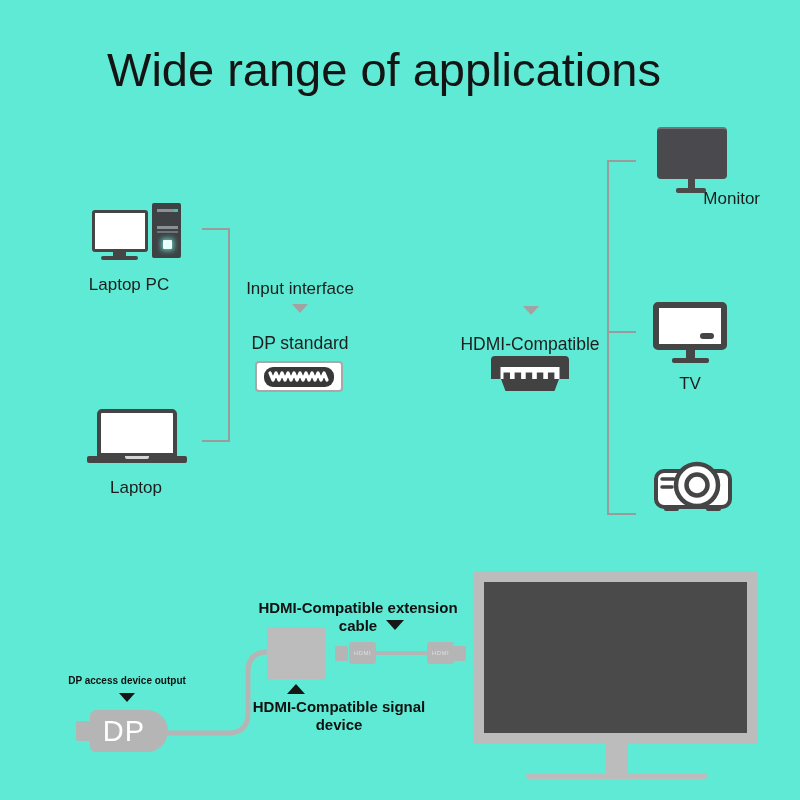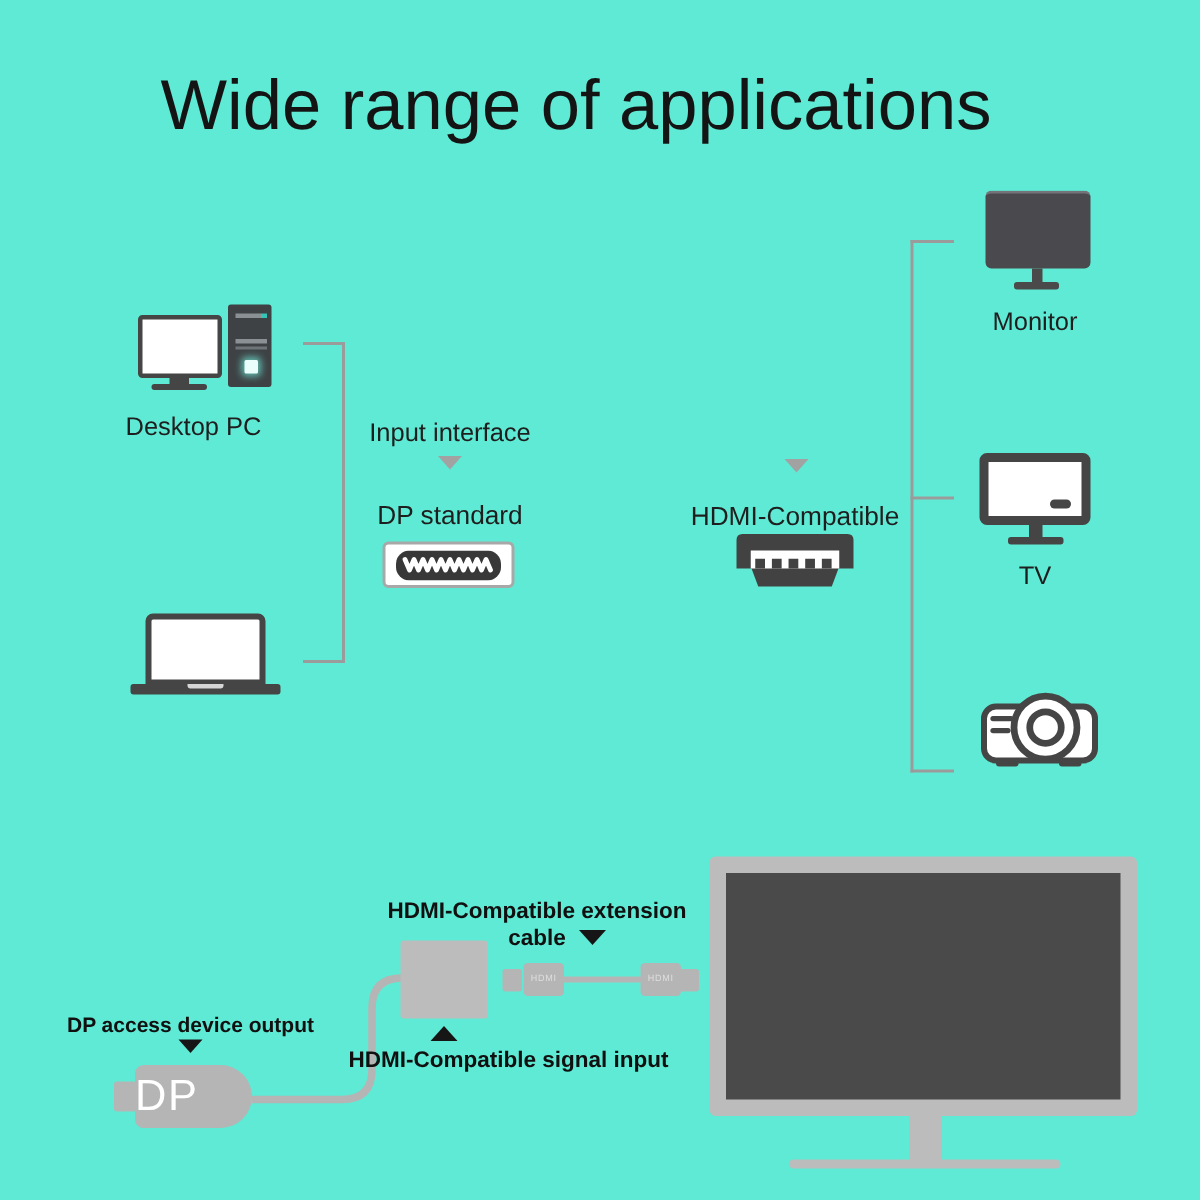--- a/index.html
+++ b/index.html
@@ -6,21 +6,21 @@
   *{box-sizing:border-box;}
   #canvas{position:relative;width:800px;height:800px;background:#5eead4;overflow:hidden;
           font-family:"Liberation Sans",sans-serif;color:#1e1e1e;}
   .abs{position:absolute;}
   .title{position:absolute;left:0;top:44px;width:768px;text-align:center;
          font-size:47px;color:#141414;line-height:1.1;}
   .subtitle{position:absolute;left:0;top:104px;width:760px;text-align:center;
             font-size:15.5px;color:#262626;}
   .lbl{position:absolute;text-align:center;font-size:17px;color:#1e1e1e;line-height:1.2;}
   .lbl.bold{font-weight:bold;font-size:15px;color:#101010;}
-  .lbl.bold.sm{font-size:14px;}
+  .lbl.bold.sm{font-size:10px;}
   .line{position:absolute;background:#9b9b9b;}
   .tri{position:absolute;width:0;height:0;}
   .tri.gray-down{border-left:8px solid transparent;border-right:8px solid transparent;border-top:9px solid #a2a2a2;}
   .tri.black-down{border-left:9px solid transparent;border-right:9px solid transparent;border-top:10px solid #161616;}
   .tri.black-down.sm{border-left:8px solid transparent;border-right:8px solid transparent;border-top:9px solid #161616;}
   .tri.black-up{border-left:9px solid transparent;border-right:9px solid transparent;border-bottom:10px solid #161616;}
   
   .pc-screen{position:absolute;left:92px;top:210px;width:56px;height:42px;background:#fff;border:3px solid #454545;border-radius:3px;}
   .pc-neck{position:absolute;left:113px;top:252px;width:13px;height:5px;background:#454545;}
   .pc-base{position:absolute;left:101px;top:256px;width:37px;height:4px;background:#454545;border-radius:2px;}
@@ -42,21 +42,21 @@
   .tv-body{position:absolute;left:653px;top:302px;width:74px;height:48px;background:#fff;border:6px solid #454545;border-radius:5px;}
   .tv-dash{position:absolute;right:7px;bottom:5px;width:14px;height:6px;background:#454545;border-radius:3px;}
   .tv-post{position:absolute;left:686px;top:350px;width:9px;height:9px;background:#454545;}
   .tv-base{position:absolute;left:672px;top:358px;width:37px;height:5px;background:#454545;border-radius:2px;}
   
   .dp-port{position:absolute;left:255px;top:361px;width:88px;height:31px;background:#fff;border:2px solid #a8a8a8;border-radius:4px;
            display:flex;align-items:center;justify-content:center;}
   
   .adapter-box{position:absolute;left:267px;top:627px;width:58px;height:52px;background:#bcbcbc;border-radius:2px;}
   .dp-plug{position:absolute;left:90px;top:710px;width:78px;height:42px;background:#b5b5b5;border-radius:6px 22px 22px 6px;
-           display:flex;align-items:center;justify-content:flex-start;padding-right:10px;
+           display:flex;align-items:center;justify-content:center;padding-right:10px;
            color:#fff;font-size:29px;letter-spacing:1px;}
   .dp-tab{position:absolute;left:76px;top:721px;width:15px;height:20px;background:#b5b5b5;border-radius:2px;}
   .plug-tip{position:absolute;background:#b5b5b5;border-radius:2px;width:13px;height:15px;top:646px;}
   .plug-body{position:absolute;background:#b5b5b5;border-radius:3px;width:27px;height:22px;top:642px;
              display:flex;align-items:center;justify-content:center;font-size:6px;letter-spacing:.5px;color:rgba(255,255,255,.55);}
   .plug-wire{position:absolute;left:375px;top:651px;width:53px;height:4px;background:#b5b5b5;}
   
   .big-bezel{position:absolute;left:473px;top:571px;width:285px;height:173px;background:#bcbcbc;border-radius:4px;}
   .big-screen{position:absolute;left:484px;top:582px;width:263px;height:151px;background:#4a4a4a;}
   .big-post{position:absolute;left:606px;top:744px;width:22px;height:31px;background:#bcbcbc;}
@@ -74,28 +74,29 @@
     <div class="pc-neck"></div>
     <div class="pc-base"></div>
     <div class="pc-tower">
       <div class="pc-stripe1"></div>
       <div class="pc-stripe1-led"></div>
       <div class="pc-stripe2"></div>
       <div class="pc-stripe3"></div>
       <div class="pc-led"></div>
     </div>
   </div>
-  <div class="lbl" style="left:59px;top:275px;width:140px;">Desktop PC</div>
+  <div class="lbl" style="left:59px;top:275px;width:140px;">Laptop PC</div>
 
   <div>
     <div class="lap-screen"></div>
     <div class="lap-base">
         <div class="lap-notch"></div>
       </div>
   </div>
+  <div class="lbl" style="left:66px;top:478px;width:140px;">Laptop</div>
 
   <div>
     <div class="line" style="left:202px;top:228px;width:28px;height:2px;"></div>
     <div class="line" style="left:228px;top:228px;width:2px;height:214px;"></div>
     <div class="line" style="left:202px;top:440px;width:28px;height:2px;"></div>
   </div>
 
   <div class="lbl" style="left:230px;top:279px;width:140px;">Input interface</div>
   <div class="tri gray-down" style="left:292px;top:304px;"></div>
   <div class="lbl" style="left:230px;top:333px;width:140px;font-size:17.5px;">DP standard</div>
@@ -123,21 +124,21 @@
     <div class="line" style="left:607px;top:160px;width:29px;height:2px;"></div>
     <div class="line" style="left:607px;top:331px;width:29px;height:2px;"></div>
     <div class="line" style="left:607px;top:513px;width:29px;height:2px;"></div>
   </div>
 
   <div>
     <div class="mon-body"></div>
     <div class="mon-post"></div>
     <div class="mon-base"></div>
   </div>
-  <div class="lbl" style="left:620px;top:205px;width:140px;">Monitor</div>
+  <div class="lbl" style="left:620px;top:189px;width:140px;text-align:right;">Monitor</div>
 
   <div>
     <div class="tv-body">
         <div class="tv-dash"></div>
       </div>
     <div class="tv-post"></div>
     <div class="tv-base"></div>
   </div>
   <div class="lbl" style="left:620px;top:374px;width:140px;">TV</div>
 
@@ -160,21 +161,21 @@
   <svg class="abs" style="left:160px;top:640px;" width="115" height="100" viewBox="0 0 115 100">
     <path d="M 8 93 H 68 Q 88 93 88 73 V 32 Q 88 12 108 12 H 112" fill="none" stroke="#b5b5b5" stroke-width="5"></path>
   </svg>
   <div class="dp-tab"></div>
   <div class="dp-plug">
     <span>DP</span>
   </div>
 
   <div class="adapter-box"></div>
   <div class="tri black-up" style="left:287px;top:684px;"></div>
-  <div class="lbl bold" style="left:229px;top:698px;width:220px;">HDMI-Compatible signal input</div>
+  <div class="lbl bold" style="left:229px;top:698px;width:220px;">HDMI-Compatible signal device</div>
 
   <div>
     <div class="plug-tip" style="left:335px;"></div>
     <div class="plug-body" style="left:349px;">HDMI</div>
     <div class="plug-wire"></div>
     <div class="plug-body" style="left:427px;">HDMI</div>
     <div class="plug-tip" style="left:453px;"></div>
   </div>
 
   <div>

